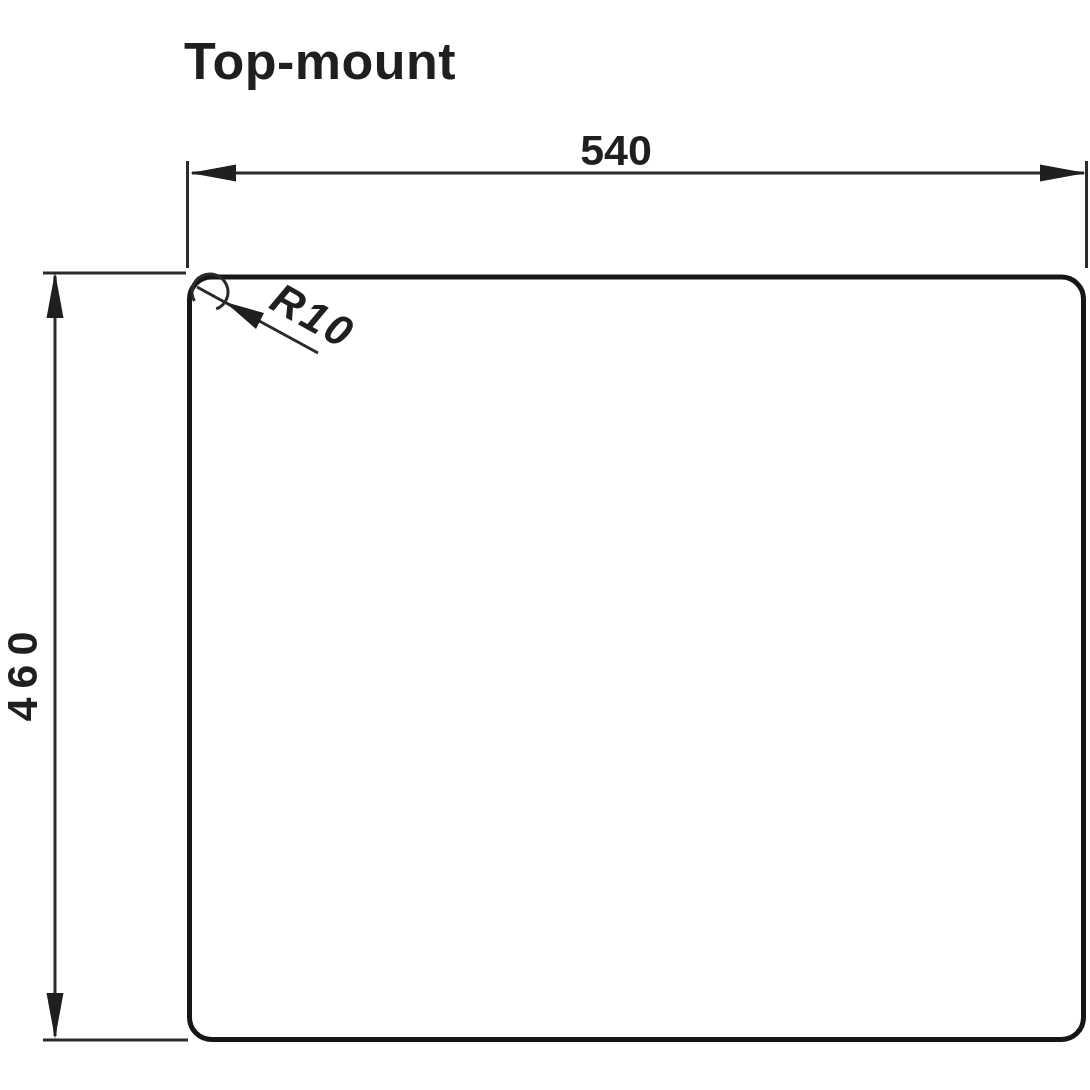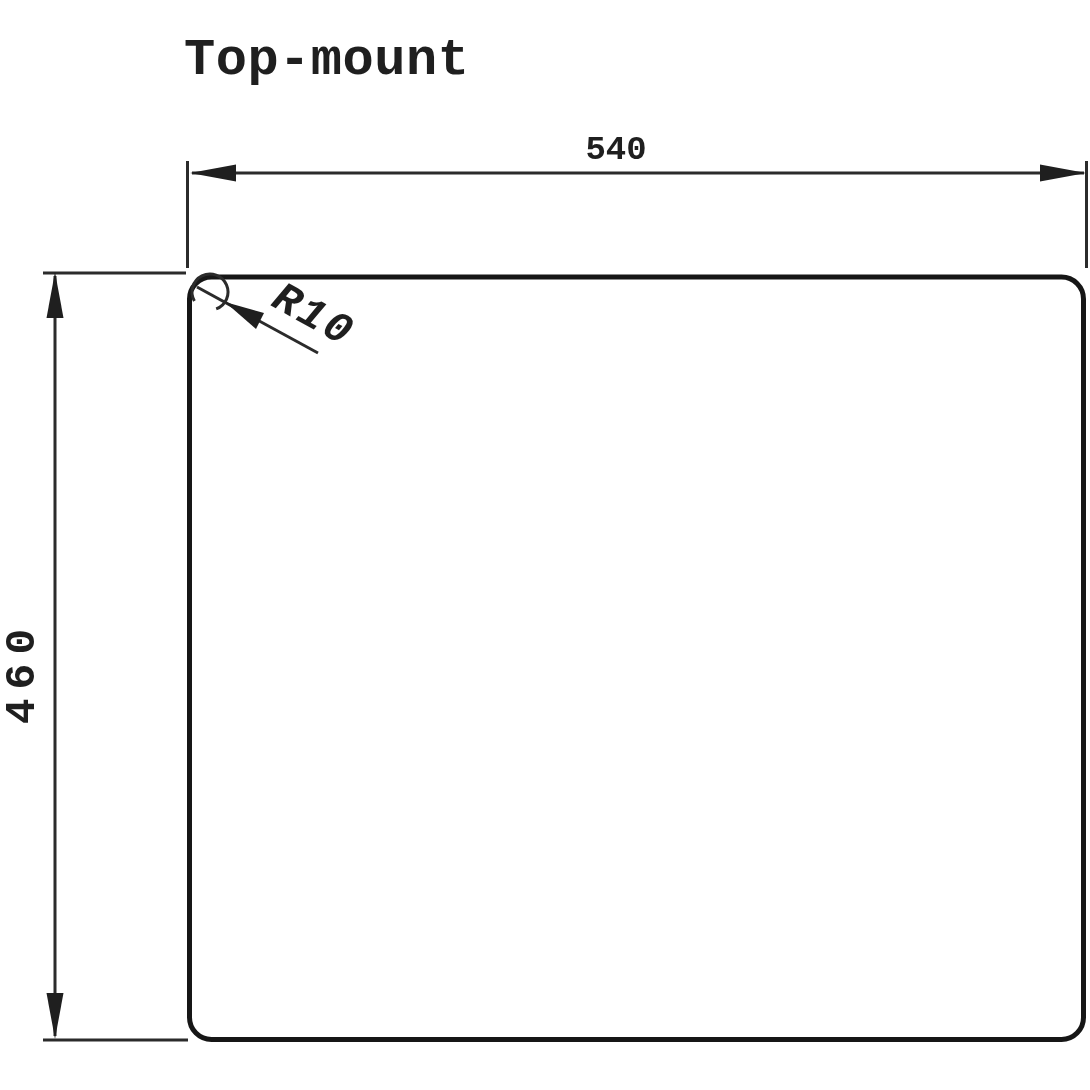--- a/index.html
+++ b/index.html
@@ -12,21 +12,21 @@
     margin: 0;
     padding: 0;
     background: var(--bg);
   }
   .canvas {
     position: relative;
     width: 1090px;
     height: 1090px;
     background: var(--bg);
     overflow: hidden;
-    font-family: Liberation Mono, monospace;
+    font-family: Liberation Sans, sans-serif;
     text-align: right;
   }
   .drawing-svg {
     position: absolute;
     inset: 0;
     width: 1090px;
     height: 1090px;
   }
   .label {
     position: absolute;
@@ -37,21 +37,21 @@
   }
   .diagram-title {
     left: 184px;
     top: 35px;
     font-size: 52px;
     letter-spacing: 0.5px;
   }
   .dim-width-label {
     left: 616px;
     top: 150px;
-    font-size: 34px;
+    font-size: 43px;
     transform: translate(-50%, -50%);
   }
   .dim-height-label {
     left: 22px;
     top: 672px;
     font-size: 43px;
     letter-spacing: 9px;
     transform: translate(-50%, -50%) rotate(-90deg);
   }
   .radius-label {

